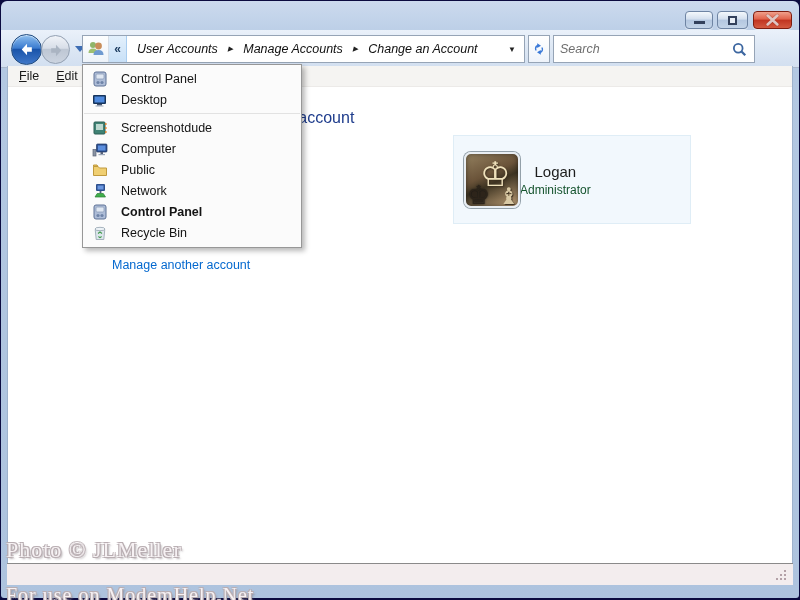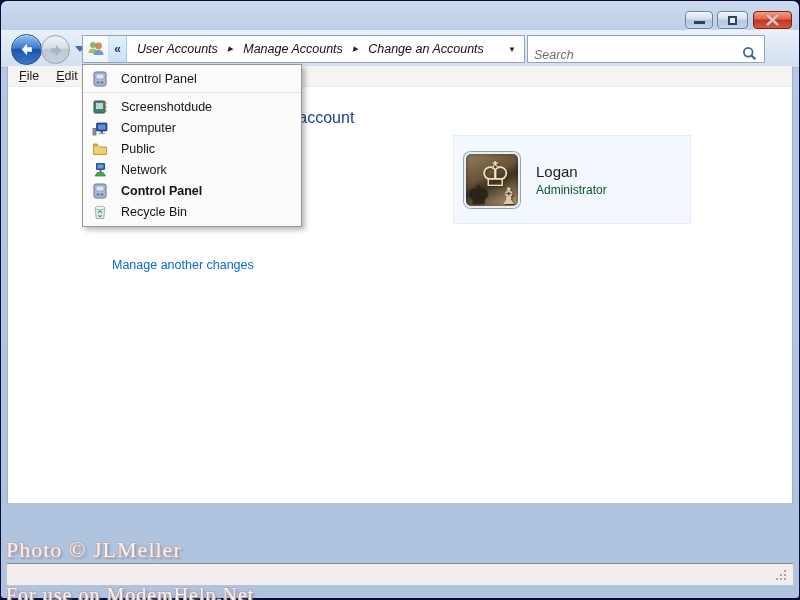--- a/index.html
+++ b/index.html
@@ -52,49 +52,49 @@
     color:#1c3c60; font-size:12px; font-weight:bold; }
   .crumb-items { display:flex; align-items:center; padding-left:8px; font-size:12.5px; color:#111; flex:1;font-style:italic; }
   .crumb-seg { padding:0 2px; cursor:default; }
   .crumb-sep { font-size:7px; margin:0 8px; color:#222; }
   .crumb-drop { font-size:8px; color:#222; margin-right:8px; align-self:center; }
 
   .refresh-btn { position:absolute; left:527px; top:5px; width:22px; height:28px;
     background:linear-gradient(#ffffff,#eef3fa); border:1px solid #96a4b6;
     display:flex; align-items:center; justify-content:center; }
 
-  .search-box { position:absolute; left:526px; top:5px; width:238px; height:28px;
-    background:#fff; border:1px solid #96a4b6; display:flex; align-items:flex-end; }
+  .search-box { position:absolute; left:552px; top:5px; width:202px; height:28px;
+    background:#fff; border:1px solid #96a4b6; display:flex; align-items:center; }
   .search-box input { flex:1; border:none; outline:none; padding:0 6px;
     font-family:"Liberation Sans", sans-serif; font-size:12.5px; background:transparent; }
   .search-box input::placeholder { font-style:italic; color:#6e6e6e; }
   .mag { width:17px; height:17px; margin-right:6px; }
 
   
-  .client { position:absolute; left:6px; right:6px; top:65px; height:437px;
-    background:#fff; border-left:1px solid #9eb2cc; border-right:1px solid #9eb2cc; }
+  .client { position:absolute; left:6px; right:6px; top:65px; height:497px;
+    background:#fff; border-left:1px solid #9eb2cc; border-right:1px solid #9eb2cc;text-align:center; }
   .menubar { height:21px; background:#f5f4f2; border-bottom:1px solid #eceae8;
     display:flex; align-items:center; padding-left:11px; font-size:12.5px; color:#1a1a1a; }
   .menubar-item { margin-right:17px; }
   .menubar-item::first-letter { text-decoration:underline; }
 
   .content { position:relative; width:100%; height:475px; }
   .page-heading { position:absolute; left:104px; top:22px; font-size:16px;
     color:#1e3c8c; white-space:nowrap; }
   .tile { position:absolute; left:445px; top:48px; width:238px; height:89px;
     background:#f2f8fd; border:1px solid #dfedf6; display:flex; align-items:center; }
   .avatar { position:relative; width:56px; height:56px; margin-left:10px; border-radius:7px;
     background:linear-gradient(155deg,#93805f 0%,#6a5339 40%,#3e3422 55%,#c3a37a 100%);
     border:2px solid #e9eef3; box-shadow:0 0 0 1px #93a0a9, inset 0 0 5px rgba(0,0,0,.45);
     overflow:hidden; }
   .avatar span { position:absolute; line-height:1; }
   .chess-a { left:1px; bottom:-2px; font-size:26px; color:#2d241a; text-shadow:0 0 2px #111; }
   .chess-b { left:14px; top:3px; font-size:34px; color:#efe1bb; text-shadow:1px 1px 2px #3a2e1e; }
   .chess-c { right:-1px; bottom:-2px; font-size:23px; color:#d9c9a4; text-shadow:1px 1px 1px #3a2e1e; }
-  .tile-text { margin-left:16px; }
+  .tile-text { }
   .tile-name { font-size:15px; color:#1c1c1c; }
   .tile-role { font-size:12px; color:#14532d; margin-top:3px; }
   .manage-link { position:absolute; left:104px; top:171px; font-size:12.5px;
     color:#0569cf; cursor:pointer; }
 
   
   .statusbar { position:absolute; left:6px; right:6px; top:562px; height:22px;
     background:#f3edee; border-top:1px solid #8a8a8a; }
   .grip { position:absolute; right:7px; bottom:5px; width:2px; height:2px; background:#b3a1a7;
     box-shadow:-4px 0 #b3a1a7,-8px 0 #b3a1a7,0 -4px #b3a1a7,-4px -4px #b3a1a7,0 -8px #b3a1a7; }
@@ -163,21 +163,21 @@
           </svg>
         </div>
         <div class="crumb-collapse">
           <span>«</span>
         </div>
         <div class="crumb-items">
           <span class="crumb-seg">User Accounts</span>
           <span class="crumb-sep">▶</span>
           <span class="crumb-seg">Manage Accounts</span>
           <span class="crumb-sep">▶</span>
-          <span class="crumb-seg">Change an Accounts</span>
+          <span class="crumb-seg">Change an Account</span>
         </div>
         <span class="crumb-drop">▼</span>
       </div>
 
       <div class="refresh-btn">
         <svg width="16" height="16" viewBox="0 0 16 16">
           <path d="M4.2 9.5 Q3 5.5 6.2 4.1 L6.2 2.3 L10 4.7 L6.2 7.1 L6.2 5.7 Q4.6 6.9 5.6 9.5 Z" fill="#3a79d8"></path>
           <path d="M11.8 6.5 Q13 10.5 9.8 11.9 L9.8 13.7 L6 11.3 L9.8 8.9 L9.8 10.3 Q11.4 9.1 10.4 6.5 Z" fill="#3a79d8"></path>
         </svg>
       </div>
@@ -204,38 +204,47 @@
             <span class="chess-a">♚</span>
             <span class="chess-b">♔</span>
             <span class="chess-c">♝</span>
           </div>
           <div class="tile-text">
             <div class="tile-name">Logan</div>
             <div class="tile-role">Administrator</div>
           </div>
         </div>
 
-        <div class="manage-link">Manage another changes</div>
+        <div class="manage-link">Manage another account</div>
       </div>
     </div>
 
     <div class="statusbar">
       <div class="grip"></div>
     </div>
   </div>
 
   <div class="bmenu">
     <div class="bmenu-row">
       <svg class="mi" viewBox="0 0 16 16">
         <rect x="2" y="1" width="12" height="14" rx="2" fill="#aebdd8" stroke="#5f7396"></rect>
         <rect x="4" y="3" width="8" height="5" rx="1" fill="#dfe7f2" stroke="#8b9cb8" stroke-width="0.8"></rect>
         <circle cx="6" cy="11.5" r="1.6" fill="#6f84a8"></circle>
           <circle cx="10" cy="11.5" r="1.6" fill="#6f84a8"></circle>
       </svg>
       <span>Control Panel</span>
+    </div>
+    <div class="bmenu-row">
+      <svg class="mi" viewBox="0 0 16 16">
+        <rect x="1" y="3" width="13" height="9" rx="1" fill="#16345c"></rect>
+        <rect x="2.5" y="4.5" width="10" height="6" fill="#4f8ade"></rect>
+        <rect x="5" y="12" width="5" height="1.5" fill="#41506b"></rect>
+        <rect x="3.5" y="13.5" width="8" height="1" fill="#9aa6b8"></rect>
+      </svg>
+      <span>Desktop</span>
     </div>
     <div class="bmenu-sep"></div>
     <div class="bmenu-row">
       <svg class="mi" viewBox="0 0 16 16">
         <rect x="2" y="2" width="11" height="12" rx="1" fill="#3f8274" stroke="#2c5f55"></rect>
         <rect x="4" y="4" width="7" height="6" fill="#bcd8cf"></rect>
         <rect x="13" y="3" width="1.6" height="2" fill="#e08a3c"></rect>
         <rect x="13" y="7" width="1.6" height="2" fill="#e08a3c"></rect>
         <rect x="13" y="11" width="1.6" height="2" fill="#e08a3c"></rect>
       </svg>

